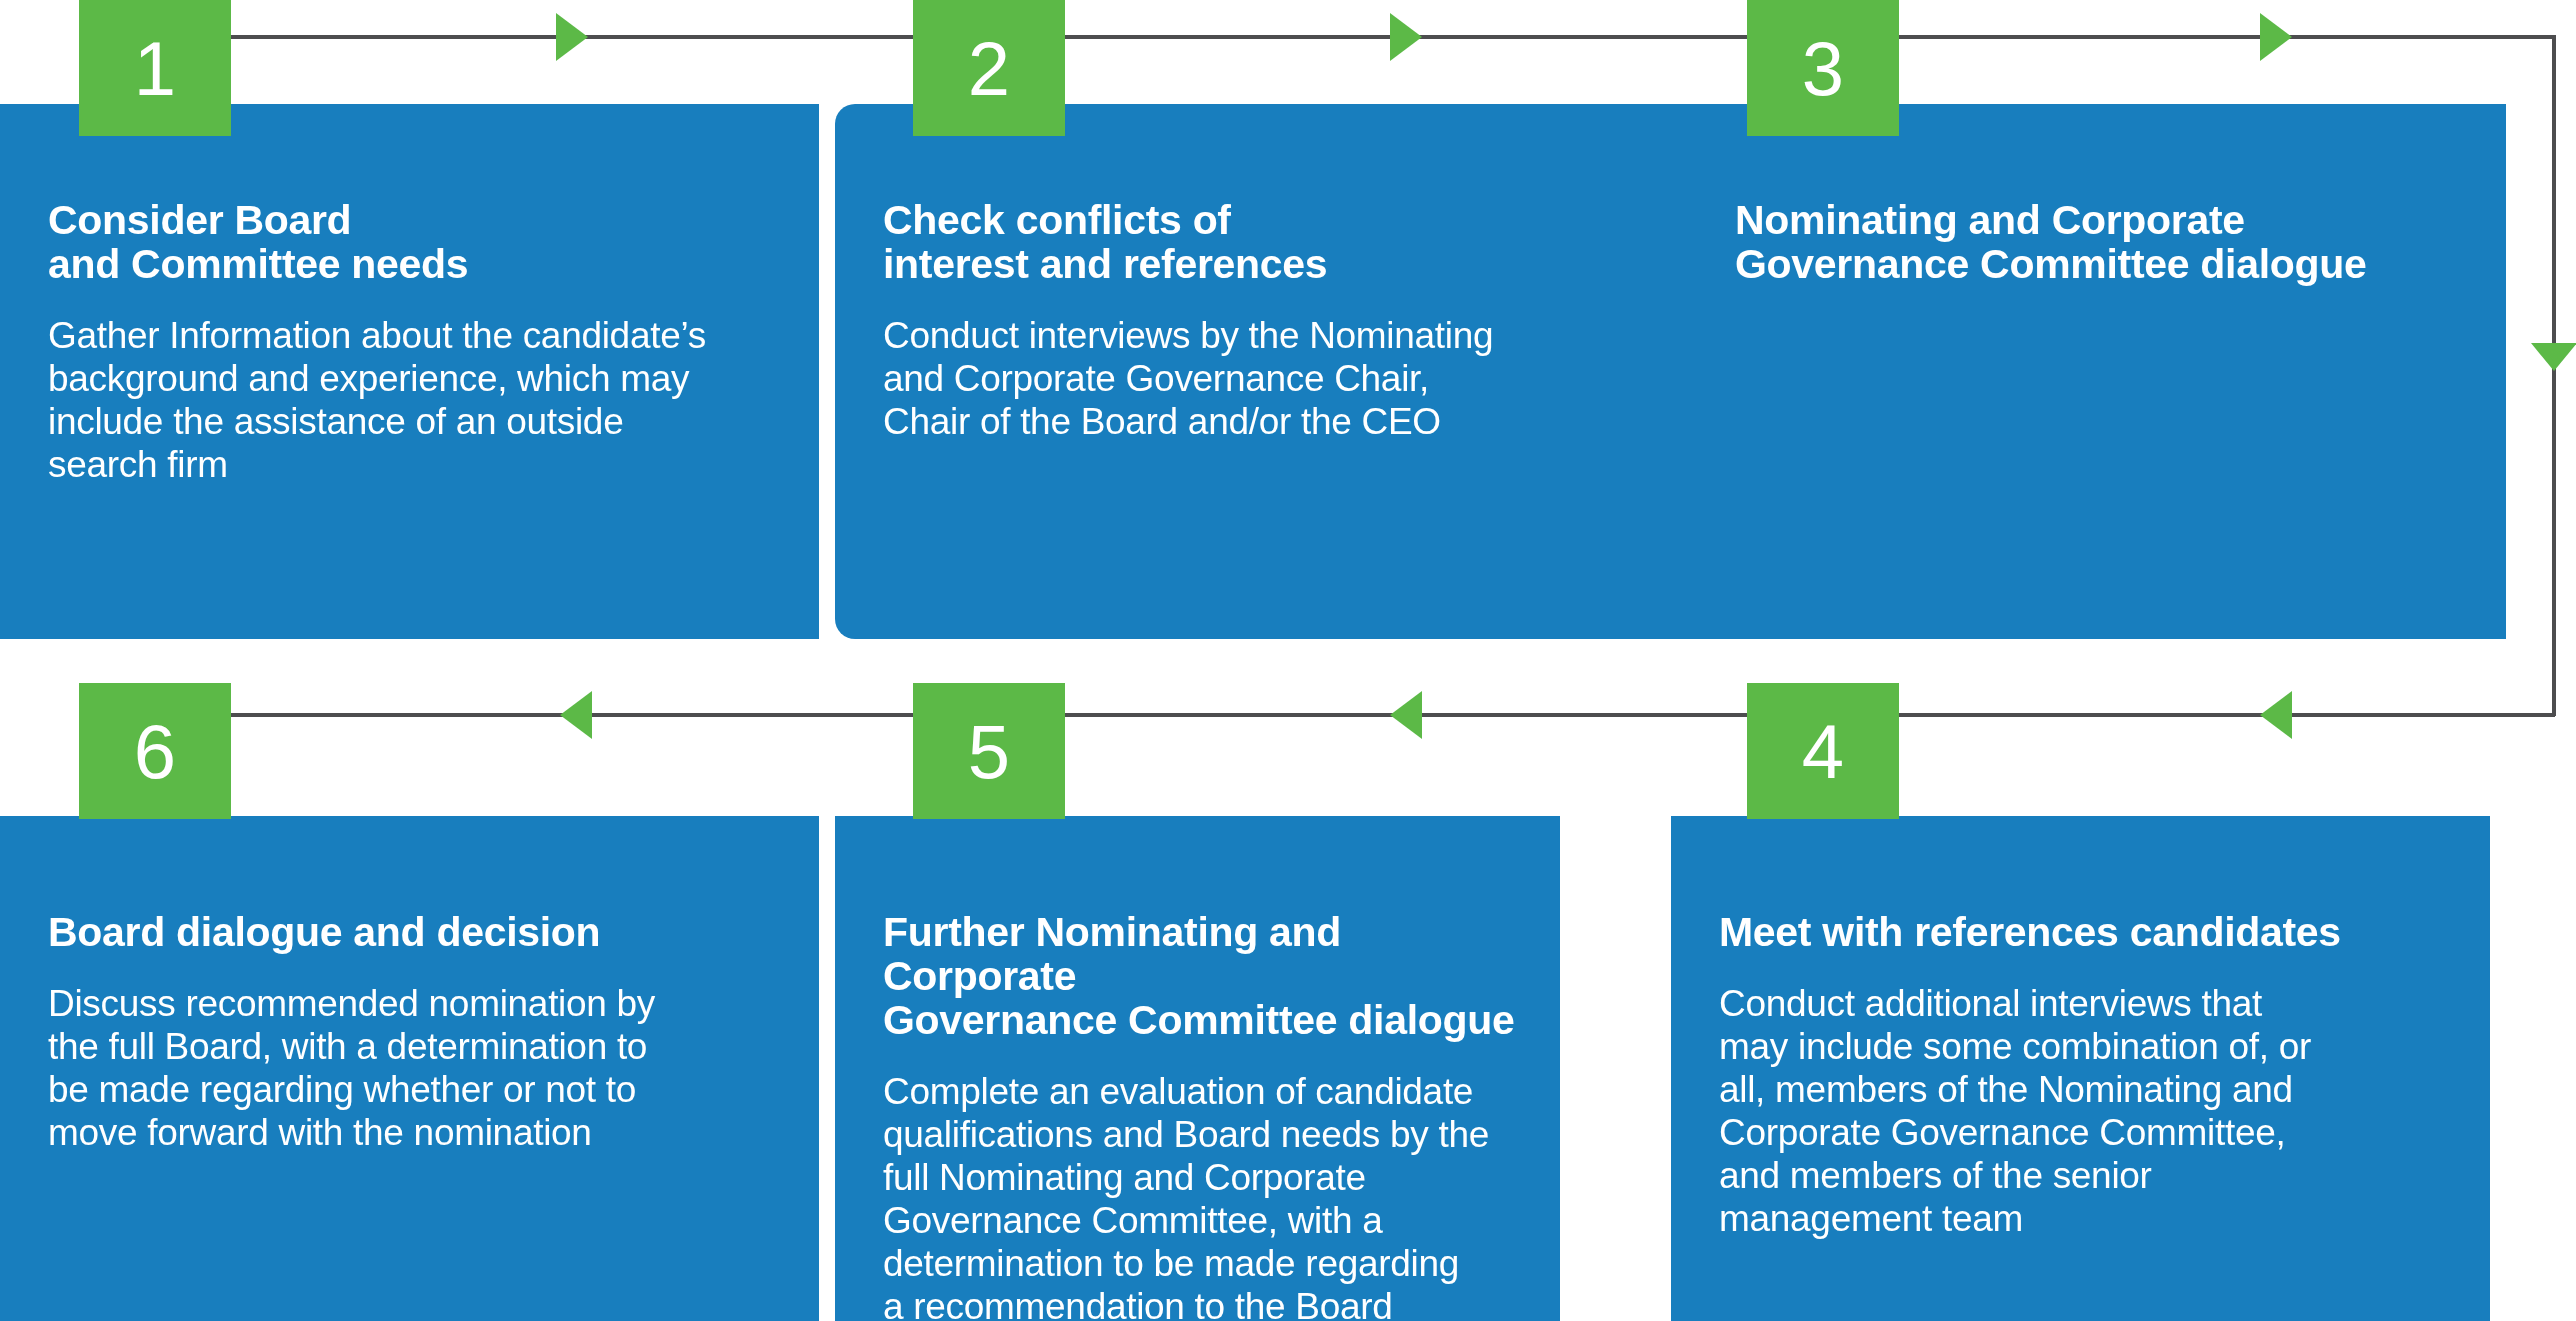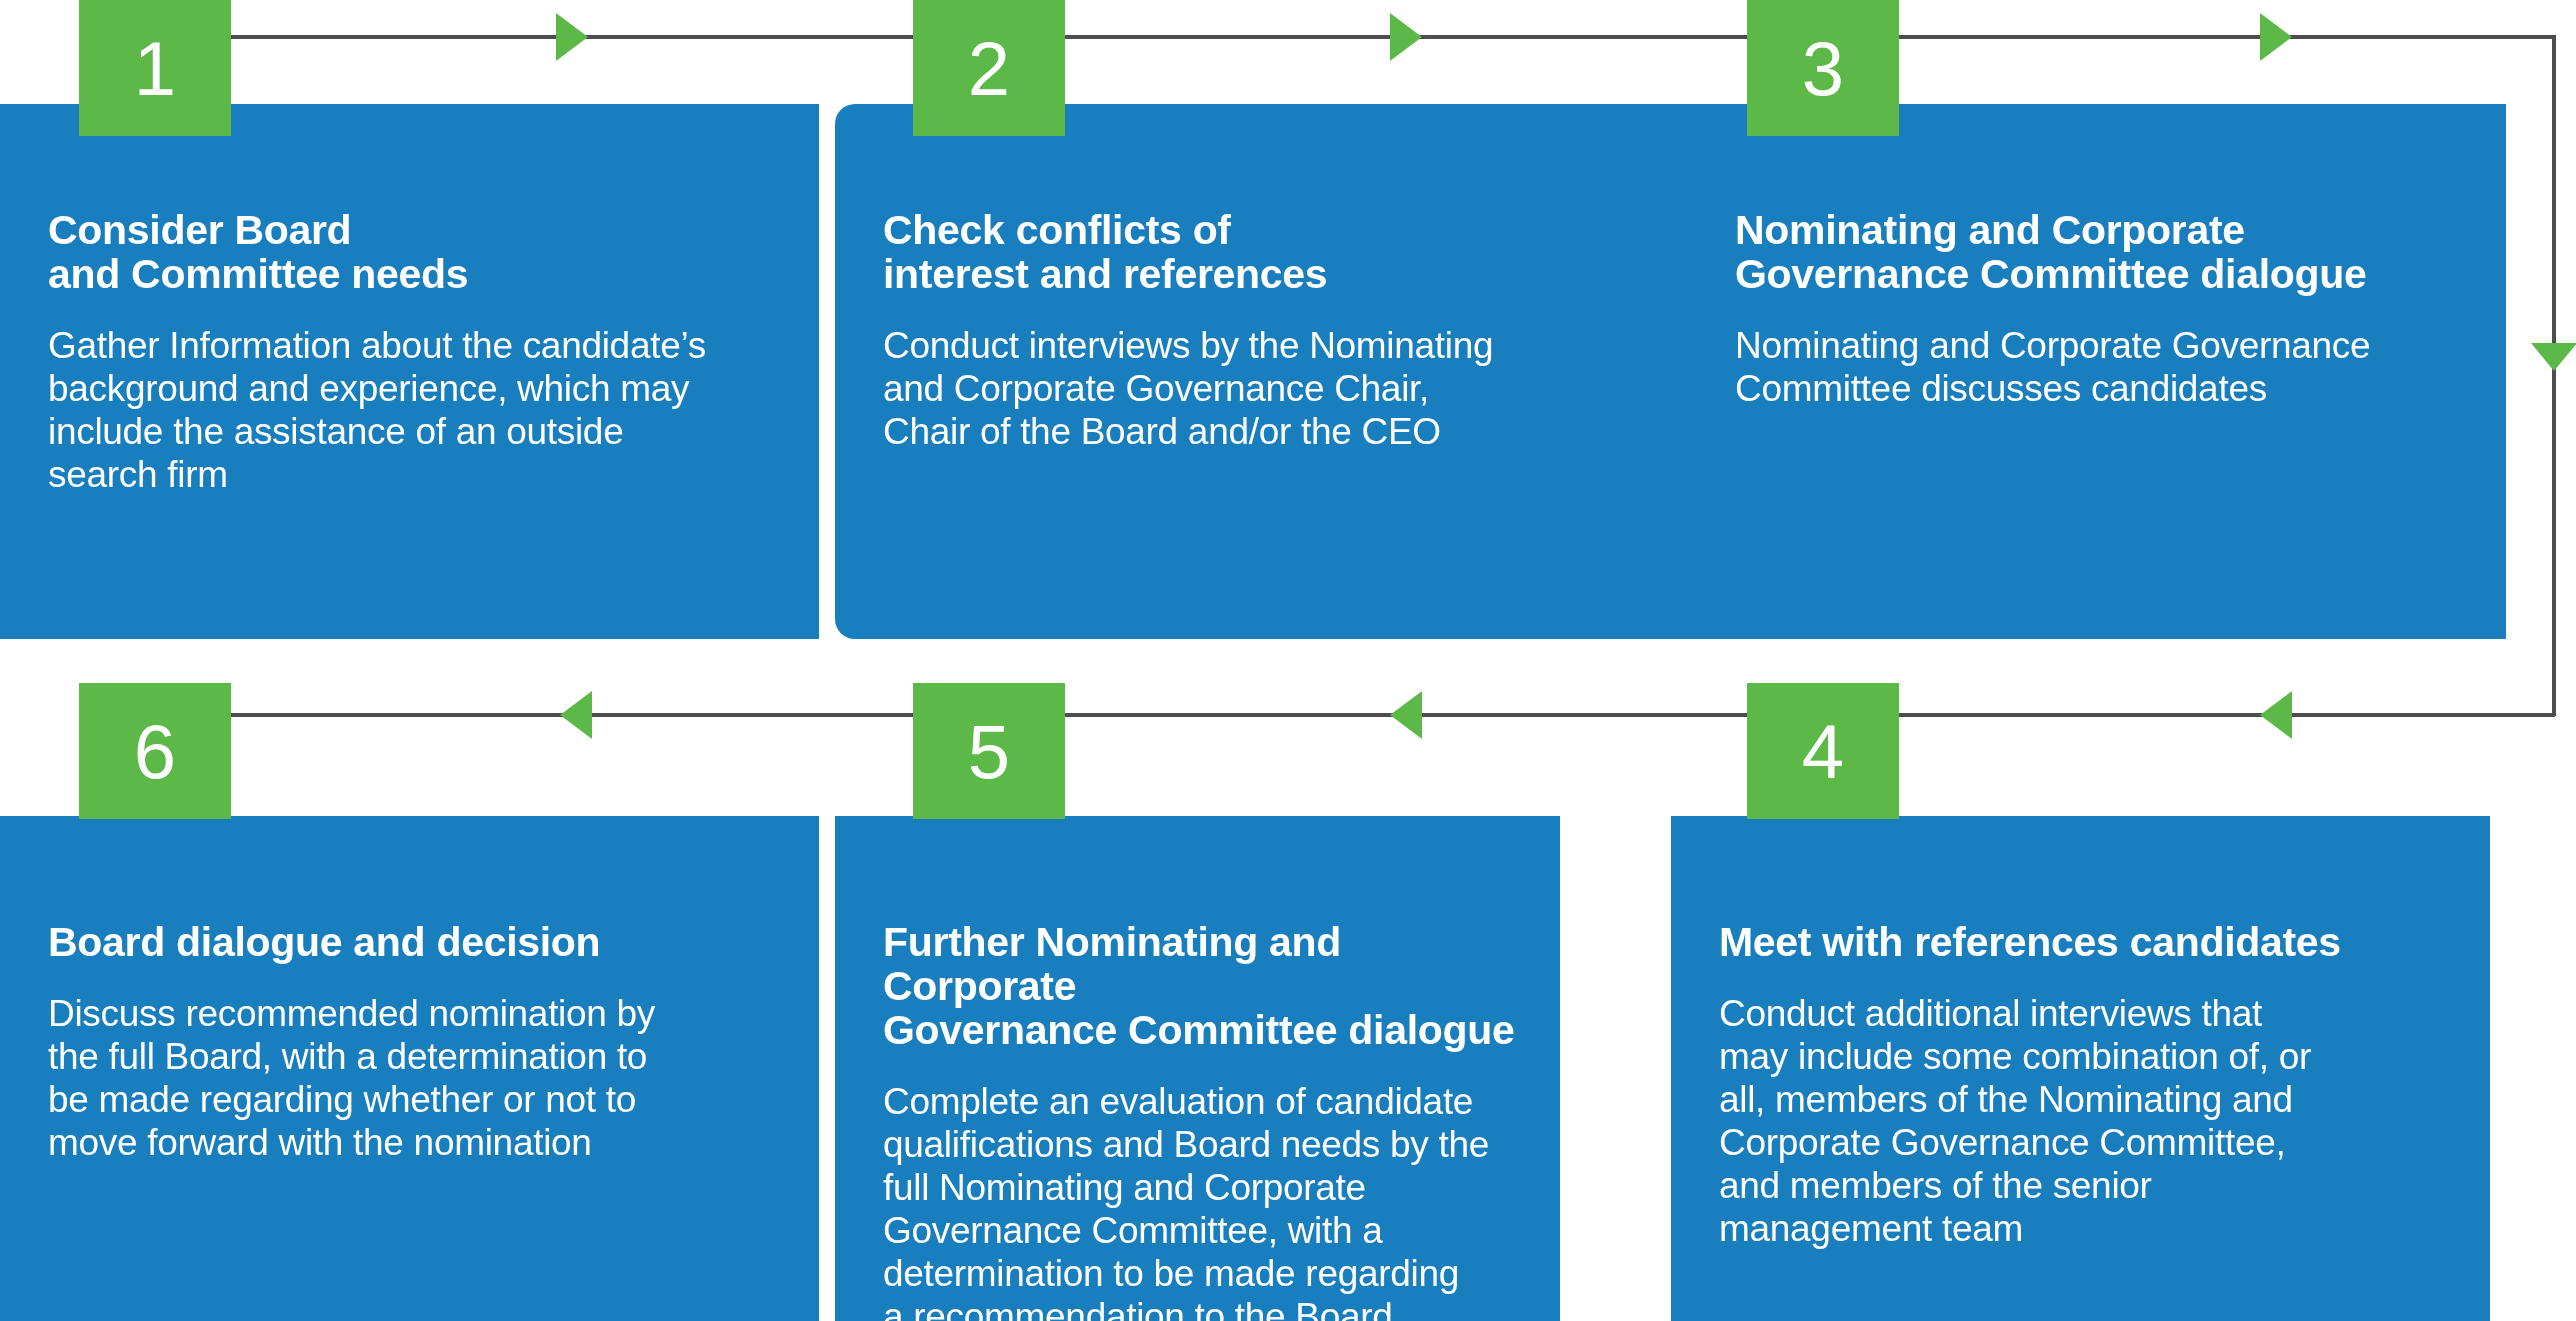--- a/index.html
+++ b/index.html
@@ -29,21 +29,21 @@
     position:absolute;width:152px;height:136px;background:#5cb947;
     color:#ffffff;font-size:76px;font-weight:400;
     display:flex;align-items:center;justify-content:center;
   }
   #badge-1{left:79px;top:0;}  #badge-2{left:913px;top:0;}  #badge-3{left:1747px;top:0;}
   #badge-6{left:79px;top:683px;} #badge-5{left:913px;top:683px;} #badge-4{left:1747px;top:683px;}
 
   
   .card{
     position:absolute;background:#187ebe;color:#ffffff;
-    box-sizing:border-box;padding:10px 35px 0 48px;
+    box-sizing:border-box;padding:0 35px 0 48px;
   }
   .row-top{top:104px;height:535px;}
   .row-bottom{top:816px;height:534px;}
   #card-1{left:0;width:819px;}    #card-2{left:835px;width:885px;border-radius:20px;}  #card-3{left:1671px;width:819px;margin-left:16px;}
   #card-6{left:0;width:819px;}    #card-5{left:835px;width:725px;}  #card-4{left:1671px;width:819px;}
 
   .card .title{
     margin-top:94px;font-size:41px;font-weight:bold;line-height:44px;
     letter-spacing:-0.3px;white-space:pre-line;
   }
@@ -78,22 +78,20 @@
 <div class="card row-top" id="card-2">
   <div class="title">Check conflicts of
 interest and references</div>
   <div class="body">Conduct interviews by the Nominating
 and Corporate Governance Chair,
 Chair of the Board and/or the CEO</div>
 </div>
 <div class="card row-top" id="card-3">
   <div class="title">Nominating and Corporate
 Governance Committee dialogue</div>
-  <div class="body">Nominating and Corporate Governance
-Committee discusses candidates</div>
 </div>
 
 <div class="card row-bottom" id="card-6">
   <div class="title">Board dialogue and decision</div>
   <div class="body">Discuss recommended nomination by
 the full Board, with a determination to
 be made regarding whether or not to
 move forward with the nomination</div>
 </div>
 <div class="card row-bottom" id="card-5">

